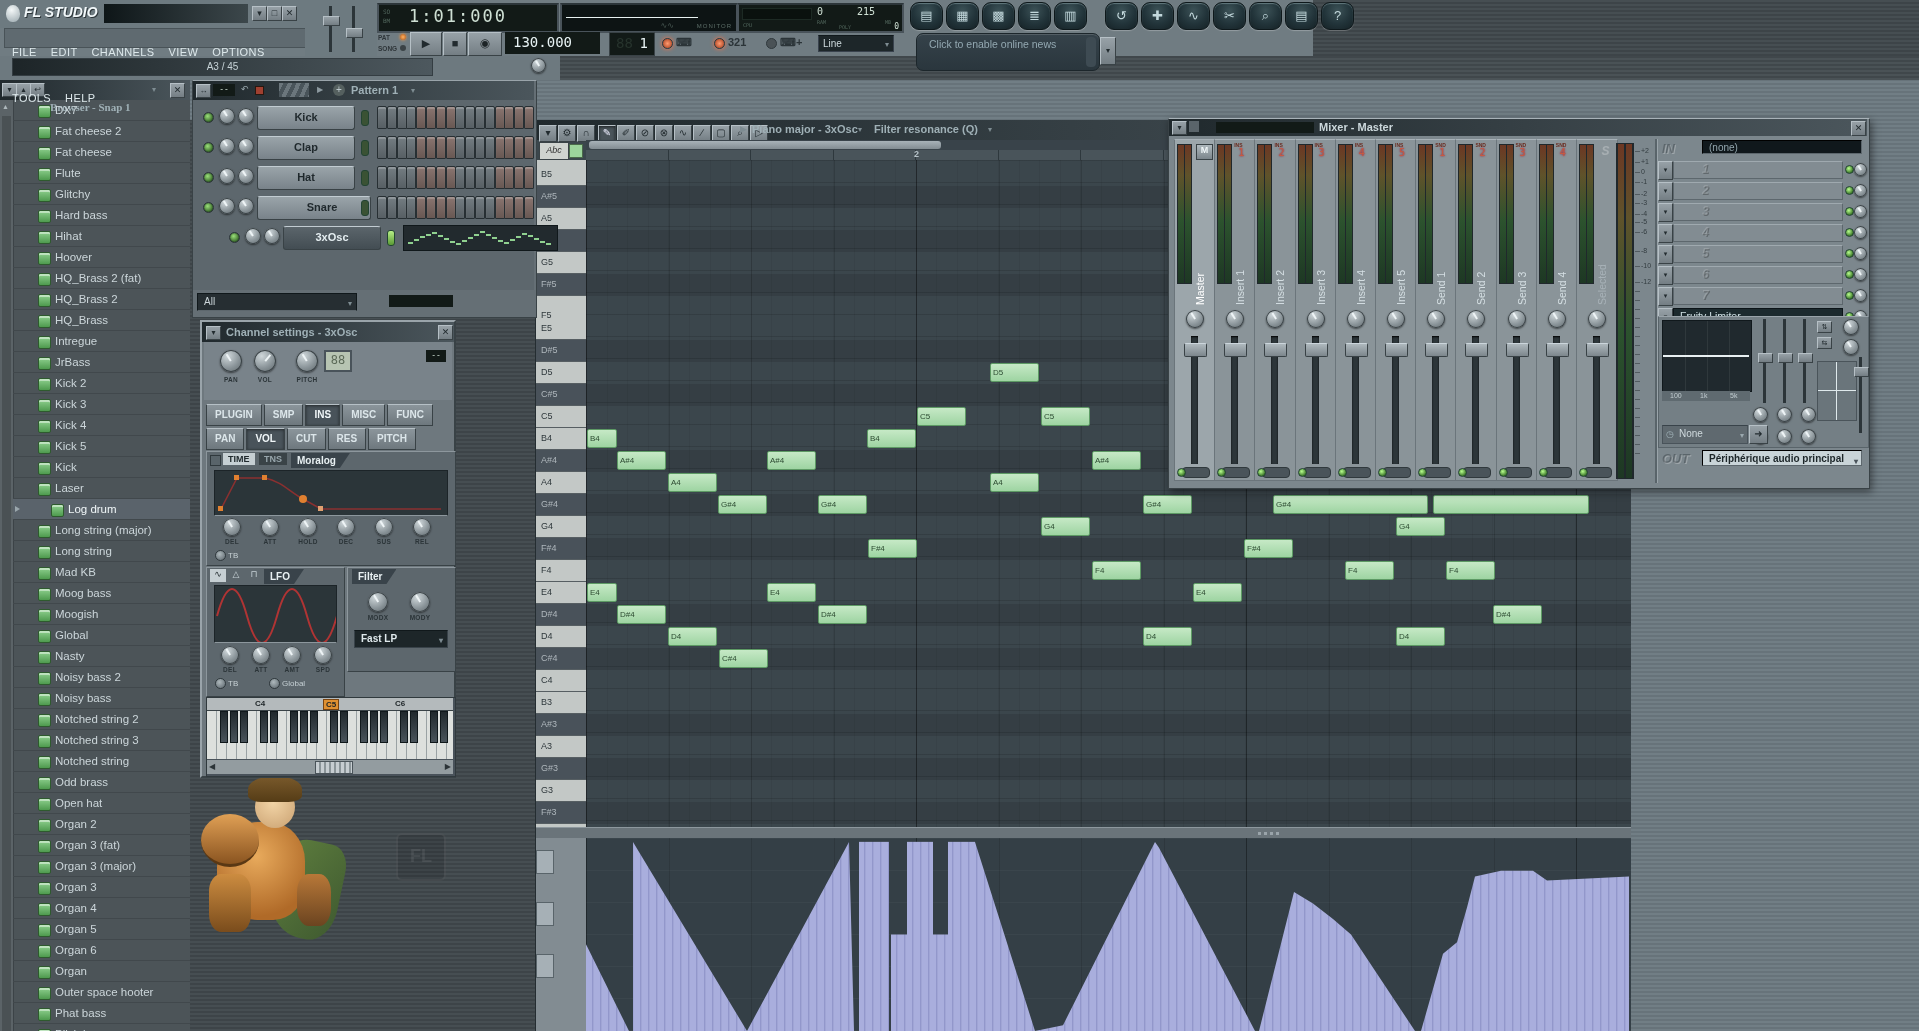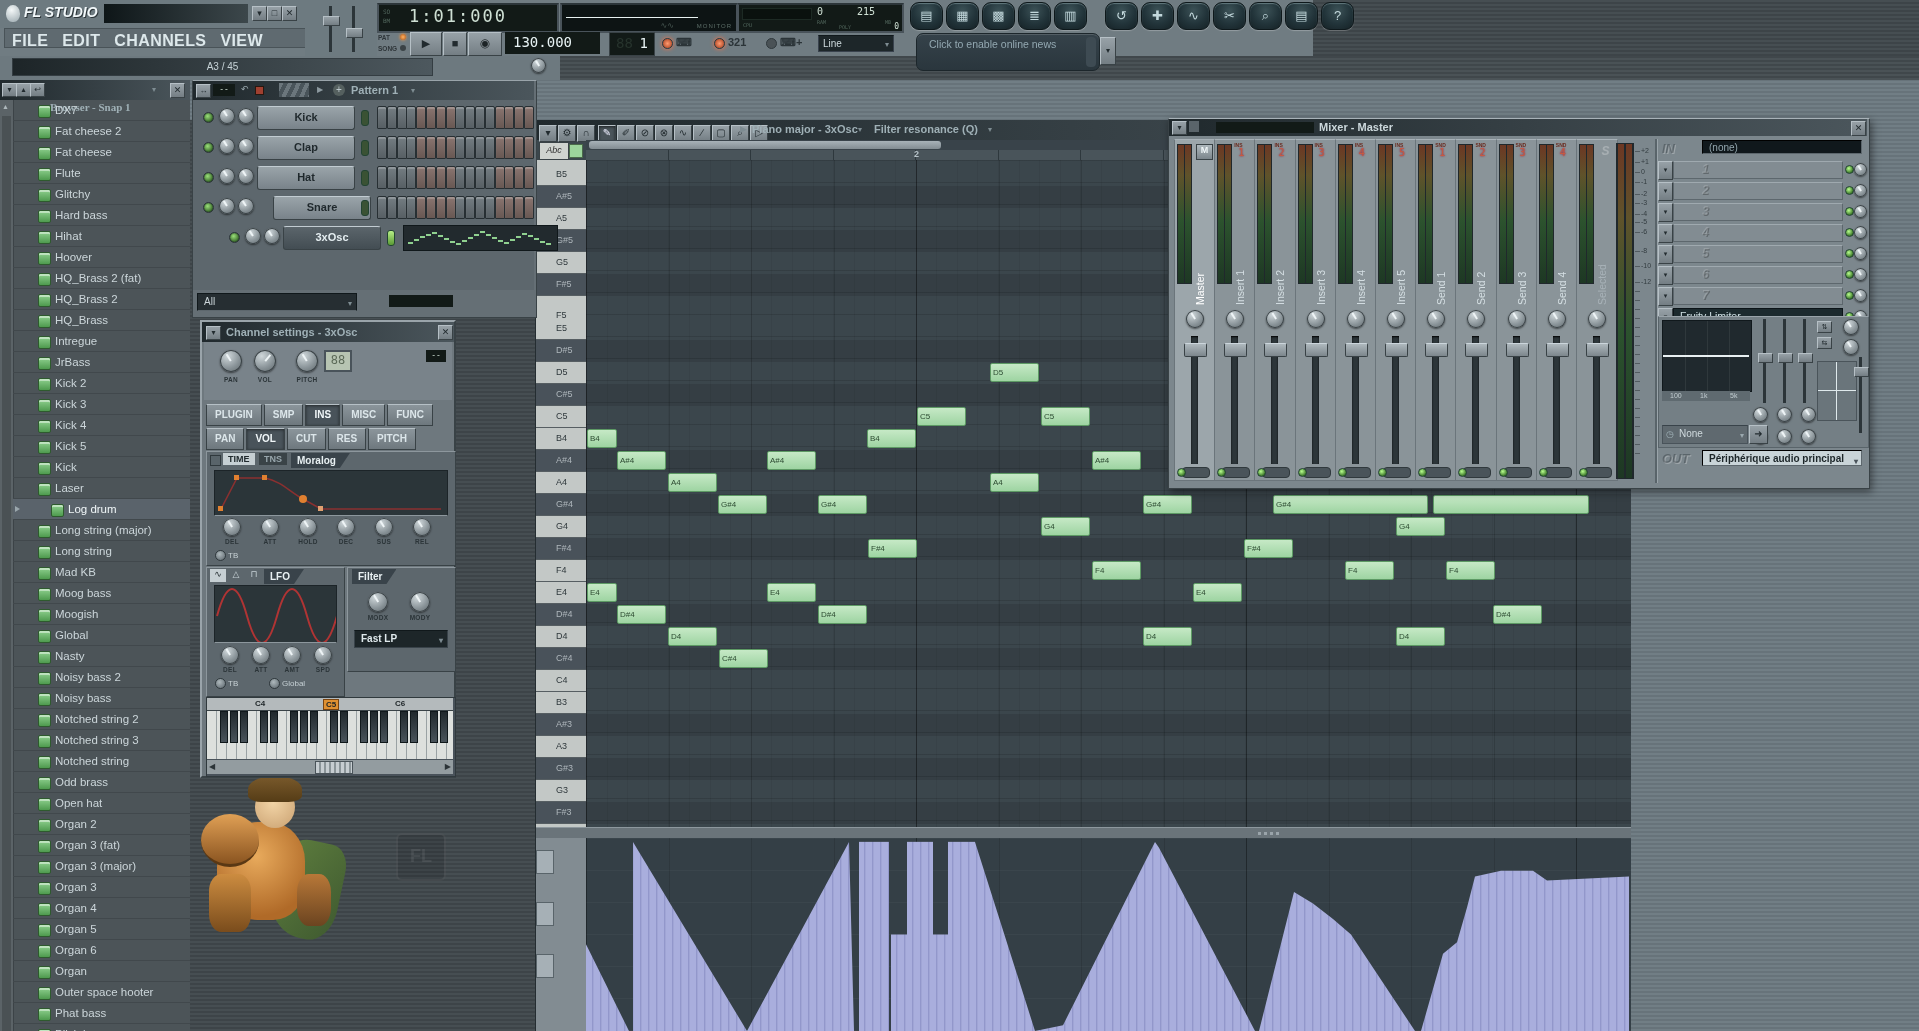--- a/index.html
+++ b/index.html
@@ -11,21 +11,21 @@
   .stripes-m{background:repeating-linear-gradient(0deg,#717e85 0 2px,#67737a 2px 4px);}
   .knob{position:absolute;border-radius:50%;background:radial-gradient(circle at 35% 28%,#cfd7da,#8a9499 55%,#5a6367);
         box-shadow:0 1px 2px rgba(0,0,0,.55),inset 0 0 0 1px #3a4246;}
   .knob i{position:absolute;left:46%;top:12%;width:2px;height:38%;background:#eef4f6;transform:rotate(-32deg);transform-origin:50% 100%;}
   .klabel{position:absolute;font-size:6.5px;font-weight:bold;color:#2b3438;text-align:center;letter-spacing:.3px;}
   .rbtn{width:31px;height:26px;border-radius:9px;background:radial-gradient(circle at 50% 30%,#3c5257 0%,#22343a 55%,#152125 100%);
         border:1px solid #0e181b;box-shadow:inset 0 1px 1px rgba(200,230,235,.35),0 1px 1px rgba(255,255,255,.25);
         color:#c3d8dc;font-size:13px;text-align:center;line-height:25px;display:inline-block;margin-right:3px;}
   .sqbtn{background:linear-gradient(#97a1a7,#747e84);border:1px solid #394246;border-top-color:#b6c0c6;border-left-color:#b6c0c6;
          color:#222b2f;text-align:center;}
-  .menu-item{display:inline-block;padding:4px 7px;color:#dde8eb;font-weight:bold;font-size:16px;letter-spacing:.4px;}
+  .menu-item{display:inline-block;padding:15px 7px;color:#dde8eb;font-weight:normal;font-size:11px;letter-spacing:.4px;}
   .winbar{background:linear-gradient(90deg,#20292d,#4b565c);}
   .wtitle{color:#9fb0b6;font-size:11px;font-weight:bold;}
   .closex{width:13px;height:13px;font-size:9px;line-height:12px;}
   
   #browser-list .bitem{position:relative;height:20px;border-bottom:1px solid #41484c;color:#ccd6da;font-size:11.5px;line-height:20px;}
   #browser-list .bitem .ficon{position:absolute;left:25px;top:5px;width:11px;height:11px;border:1px solid #2e5a2e;border-radius:2px;
       background:linear-gradient(#8ed08e,#4e9a4e);box-shadow:inset 0 2px 0 rgba(255,255,255,.45);}
   #browser-list .bitem span{position:absolute;left:42px;}
   #browser-list .bitem.sel{background:#5a636b;color:#f0f6f8;}
   #browser-list .bitem.sel .ficon{left:38px;}
@@ -44,21 +44,21 @@
          background:linear-gradient(#8b959b,#6e787e);border:1px solid #394246;border-top-color:#b6c0c6;text-align:center;}
   .cstab.on{background:#49535a;box-shadow:inset 0 1px 3px rgba(0,0,0,.5);color:#f0f6f8;}
   .panel{background:#5d676d;border:1px solid #394246;border-top-color:#8d979d;border-left-color:#8d979d;}
   .slanttab{display:inline-block;background:#39434a;color:#e8f0f2;font-size:10px;font-weight:bold;padding:0 14px 0 6px;height:15px;line-height:15px;
             clip-path:polygon(0 0,100% 0,calc(100% - 10px) 100%,0 100%);}
   .radio{position:absolute;width:9px;height:9px;border-radius:50%;background:radial-gradient(circle at 40% 35%,#aeb8bc,#59646a);border:1px solid #30393d;}
   .rlabel{position:absolute;font-size:8px;color:#c6d0d4;}
   
   .prtool{display:inline-block;width:16px;height:15px;margin-right:1px;font-size:10px;line-height:14px;}
   .prtool.on{background:#4a545a;box-shadow:inset 0 1px 3px rgba(0,0,0,.6);color:#eef;}
-  .prkey{position:absolute;left:0;width:50px;height:22px;box-sizing:border-box;border-bottom:1px solid #565e62;background:#c3c8c6;color:#2e373b;font-size:9px;line-height:21px;padding-left:20px;}
+  .prkey{position:absolute;left:0;width:50px;height:22px;box-sizing:border-box;border-bottom:1px solid #565e62;background:#c3c8c6;color:#2e373b;font-size:9px;line-height:21px;padding-left:5px;}
   .prkey.sharp{background:#49525a;color:#aeb6bb;}
   .rowtint{position:absolute;left:0;width:100%;height:22px;background:rgba(0,0,0,.10);}
   .note{position:absolute;height:19px;box-sizing:border-box;background:linear-gradient(#c6e9c6,#9ed4a2);border:1px solid #5d9a64;border-radius:2px;
         font-size:8px;color:#2c4a31;line-height:17px;padding-left:2px;overflow:hidden;}
   
   .strip{position:absolute;top:20px;width:40px;height:340px;background:#8a9499;border:1px solid #6b757b;border-top-color:#a8b2b8;}
   .strip.master{background:#9ca6ab;}
   .meterbg{position:absolute;left:2px;top:4px;width:15px;height:140px;background:#20282c;}
   .metercol{position:absolute;top:1px;width:6px;height:138px;background:linear-gradient(#7a3a22 0%,#6a5a2a 22%,#2e5a2e 55%,#1d3a22 100%);opacity:.85;}
   .vlabel{position:absolute;left:19px;top:40px;height:125px;writing-mode:vertical-rl;transform:rotate(180deg);font-size:10.5px;color:#d5dfe3;}
@@ -484,21 +484,21 @@
           <span class="cell r" style="left: 331px; top: 3px;"></span>
         </div>
         <div style="position: absolute; left: 0px; top: 93px; width: 341px; height: 28px;">
           <span class="ch-led" style="left: 10px; top: 9px;"></span>
           <span class="knob" style="left: 26px; top: 5px; width: 16px; height: 16px;">
             <i></i>
           </span>
           <span class="knob" style="left: 45px; top: 5px; width: 16px; height: 16px;">
             <i></i>
           </span>
-          <div class="ch-name" style="left: 80px; top: 3px;">Snare</div>
+          <div class="ch-name" style="left: 64px; top: 3px; padding-left: 16px;">Snare</div>
           <span style="position: absolute; left: 168px; top: 7px; width: 6px; height: 14px; border-radius: 3px; border: 1px solid rgb(34, 68, 51); background-color: rgb(58, 82, 52);"></span>
           <span class="cell g" style="left: 184px; top: 3px;"></span>
           <span class="cell g" style="left: 193.8px; top: 3px;"></span>
           <span class="cell g" style="left: 203.6px; top: 3px;"></span>
           <span class="cell g" style="left: 213.4px; top: 3px;"></span>
           <span class="cell r" style="left: 223.2px; top: 3px;"></span>
           <span class="cell r" style="left: 233px; top: 3px;"></span>
           <span class="cell r" style="left: 242.8px; top: 3px;"></span>
           <span class="cell r" style="left: 252.6px; top: 3px;"></span>
           <span class="cell g" style="left: 262.4px; top: 3px;"></span>

